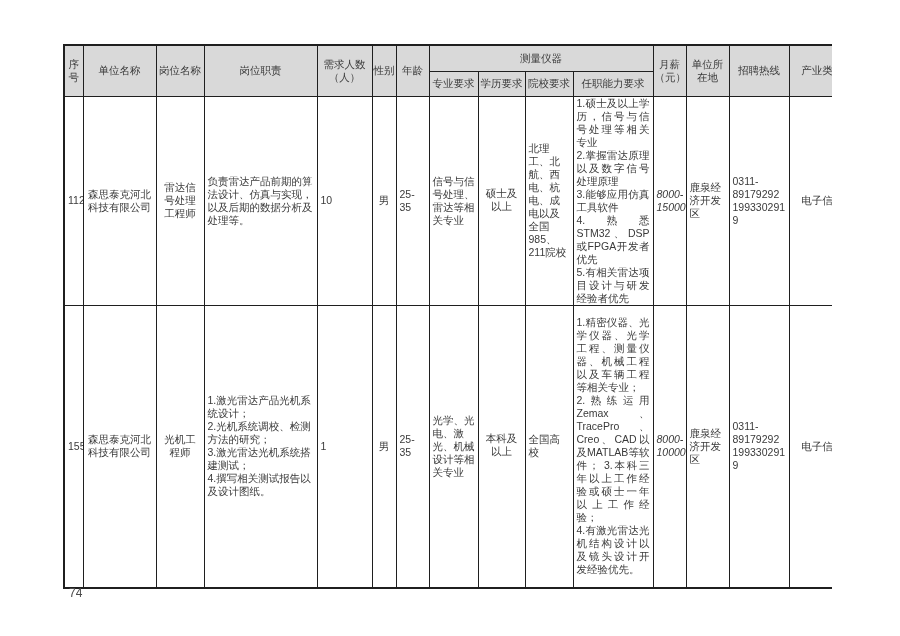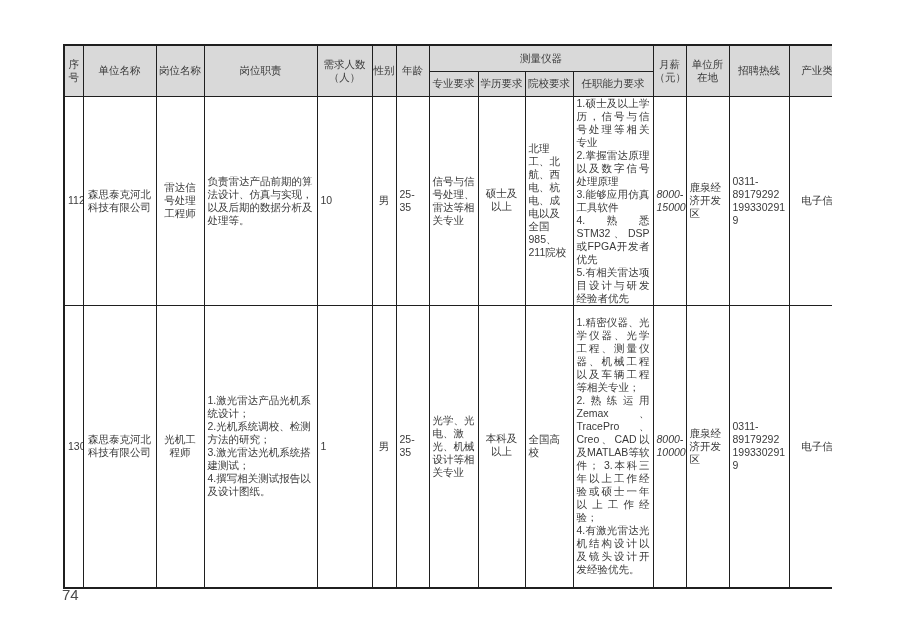--- a/index.html
+++ b/index.html
@@ -36,22 +36,22 @@
   td.cell-age { text-align:left; padding:0 8px 0 2px; }
   td.cell-major { padding:0 2px; text-align:left; }
   td.cell-education { padding:0 2px; text-align:center;font-family:Liberation Mono, monospace; }
   td.cell-school { padding:0 1px 0 2px; text-align:left; }
   td.cell-capability { padding:0 4px; }
   td.cell-salary { padding:0 1px; text-align:left;font-style:italic; }
   td.cell-location { text-align:left; padding:0 3px;font-family:Liberation Serif, serif; }
   td.cell-hotline { text-align:left; padding:0 3px; overflow-wrap:break-word; word-wrap:break-word; }
   td.cell-industry { text-align:center; }
   .footer-page-number {
-    position:absolute; left:62px; top:586px;
-    font-size:15px; color:#4a4a4a;
+    position:absolute; left:69px; top:586px;
+    font-size:12px; color:#4a4a4a;
   }
 </style>
 </head>
 <body>
 
 <div class="page">
 
   <table class="jobs">
     <colgroup>
       <col style="width:19px">
@@ -109,21 +109,21 @@
 3.能够应用仿真工具软件
 4.熟悉STM32、DSP或FPGA开发者优先
 5.有相关雷达项目设计与研发经验者优先</td>
       <td class="cell-salary">8000-15000</td>
       <td class="cell-location">鹿泉经济开发区</td>
       <td class="cell-hotline">0311-89179292 1993302919</td>
       <td class="cell-industry">电子信息</td>
     </tr>
 
     <tr class="row113">
-      <td class="cell-seq">130</td>
+      <td class="cell-seq">155</td>
       <td class="cell-company">森思泰克河北科技有限公司</td>
       <td class="cell-position">光机工程师</td>
       <td class="cell-duties pre">1.激光雷达产品光机系统设计；
 2.光机系统调校、检测方法的研究；
 3.激光雷达光机系统搭建测试；
 4.撰写相关测试报告以及设计图纸。</td>
       <td class="cell-headcount">1</td>
       <td class="cell-gender">男</td>
       <td class="cell-age">25-35</td>
       <td class="cell-major">光学、光电、激光、机械设计等相关专业</td>

